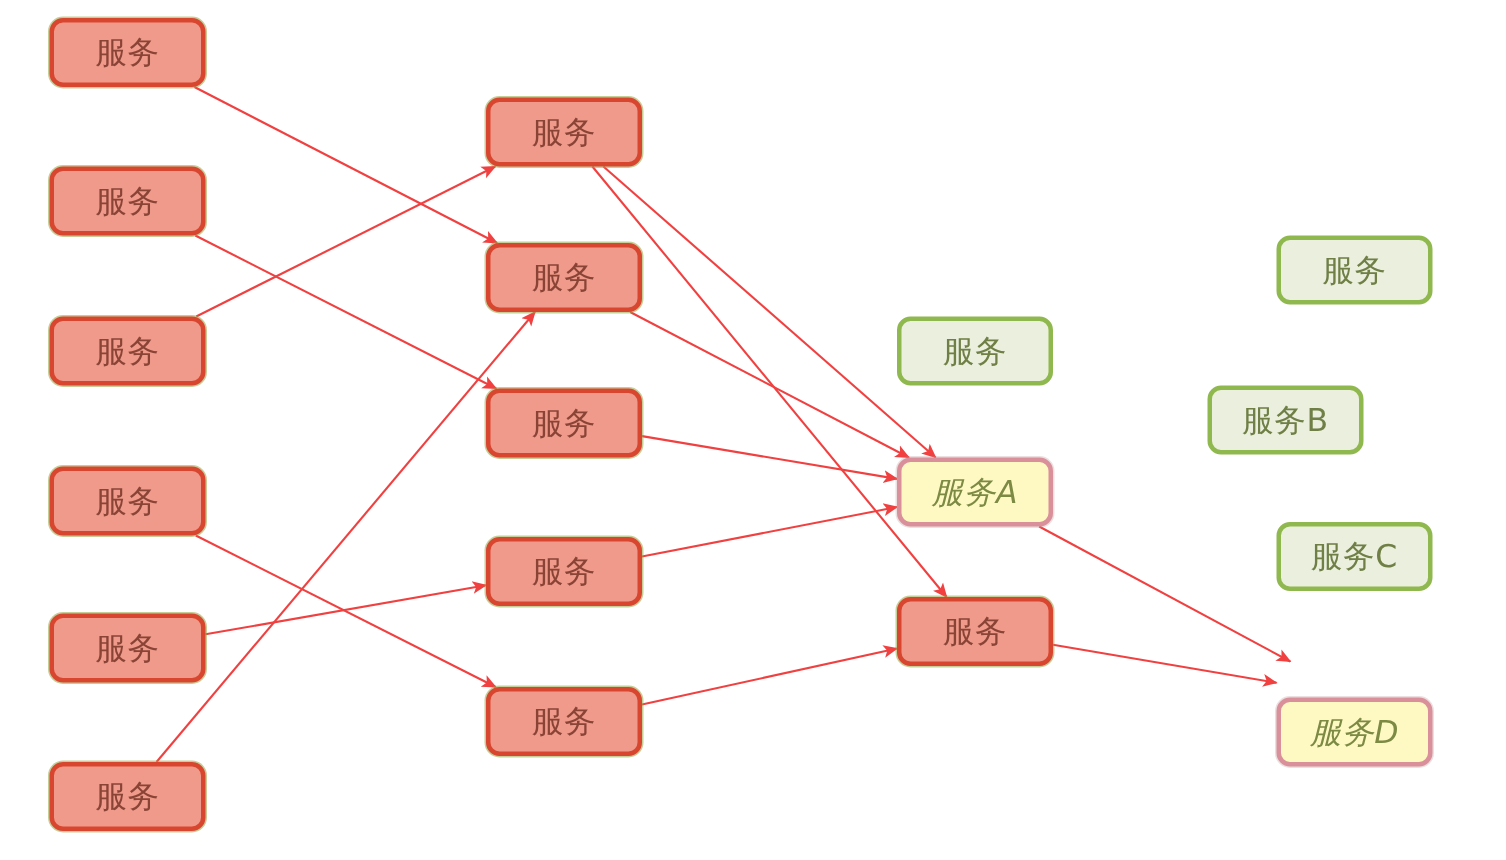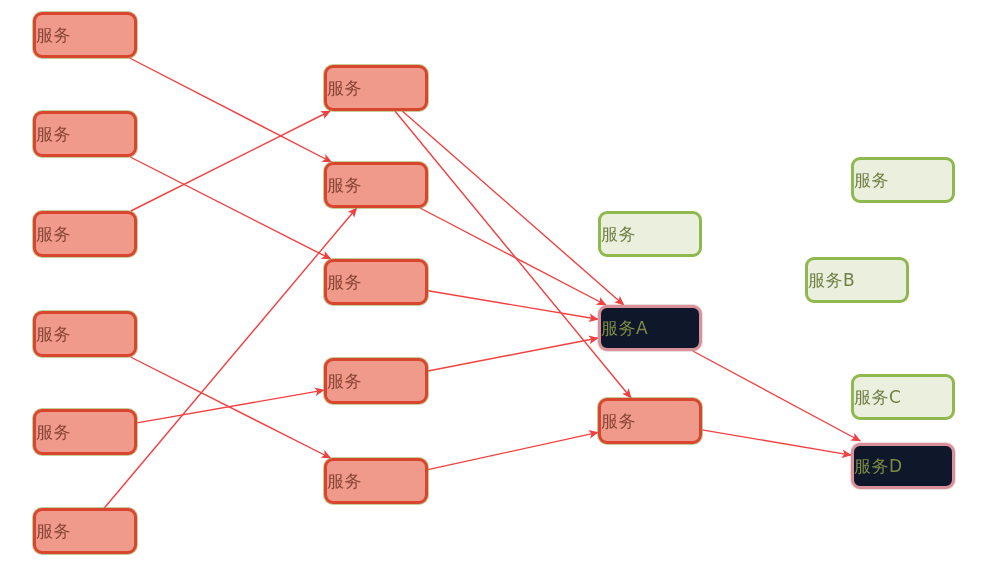--- a/index.html
+++ b/index.html
@@ -24,46 +24,48 @@
     top: 0;
     width: 1004px;
     height: 573px;
     pointer-events: none;
   }
   .node {
     position: absolute;
     box-sizing: border-box;
     display: flex;
     align-items: center;
+    justify-content: center;
     border-radius: 9px;
     border-style: solid;
     border-width: 3px;
-    font-size: 17px;
+    font-size: 21px;
     line-height: 1;
     letter-spacing: 0.5px;
     white-space: nowrap;
     user-select: none;
   }
   .node-label {
     display: block;
   }
   
   .node.type-active {
     background: #ef9a8a;
     border-color: #d94630;
     color: #8a4436;
     box-shadow: 0 0 0 1px rgba(150,165,70,0.55);
   }
   
   .node.type-highlight {
-    background: #0f172a;
+    background: #fef9c3;
     border-color: #d9909a;
     color: #7d8a44;
     border-width: 3px;
     box-shadow: 0 0 0 1px rgba(190,150,150,0.30);
+    font-style: italic;
   }
   
   .node.type-idle {
     background: #eaf0dd;
     border-color: #8fb84e;
     color: #6f7f46;
     border-width: 3px;
   }
 </style>
 </head>
@@ -133,20 +135,20 @@
       </div>
       <div class="node type-active" style="left: 598px; top: 398px; width: 104px; height: 46px;">
         <span class="node-label">服务</span>
       </div>
       <div class="node type-idle" style="left: 851px; top: 157px; width: 104px; height: 46px;">
         <span class="node-label">服务</span>
       </div>
       <div class="node type-idle" style="left: 805px; top: 257px; width: 104px; height: 46px;">
         <span class="node-label">服务B</span>
       </div>
-      <div class="node type-idle" style="left: 851px; top: 348px; width: 104px; height: 46px; margin-top: 26px;">
+      <div class="node type-idle" style="left: 851px; top: 348px; width: 104px; height: 46px;">
         <span class="node-label">服务C</span>
       </div>
-      <div class="node type-highlight" style="left: 851px; top: 443px; width: 104px; height: 46px;">
+      <div class="node type-highlight" style="left: 851px; top: 465px; width: 104px; height: 46px;">
         <span class="node-label">服务D</span>
       </div>
     </div>
 </div>
 
 </body></html>

